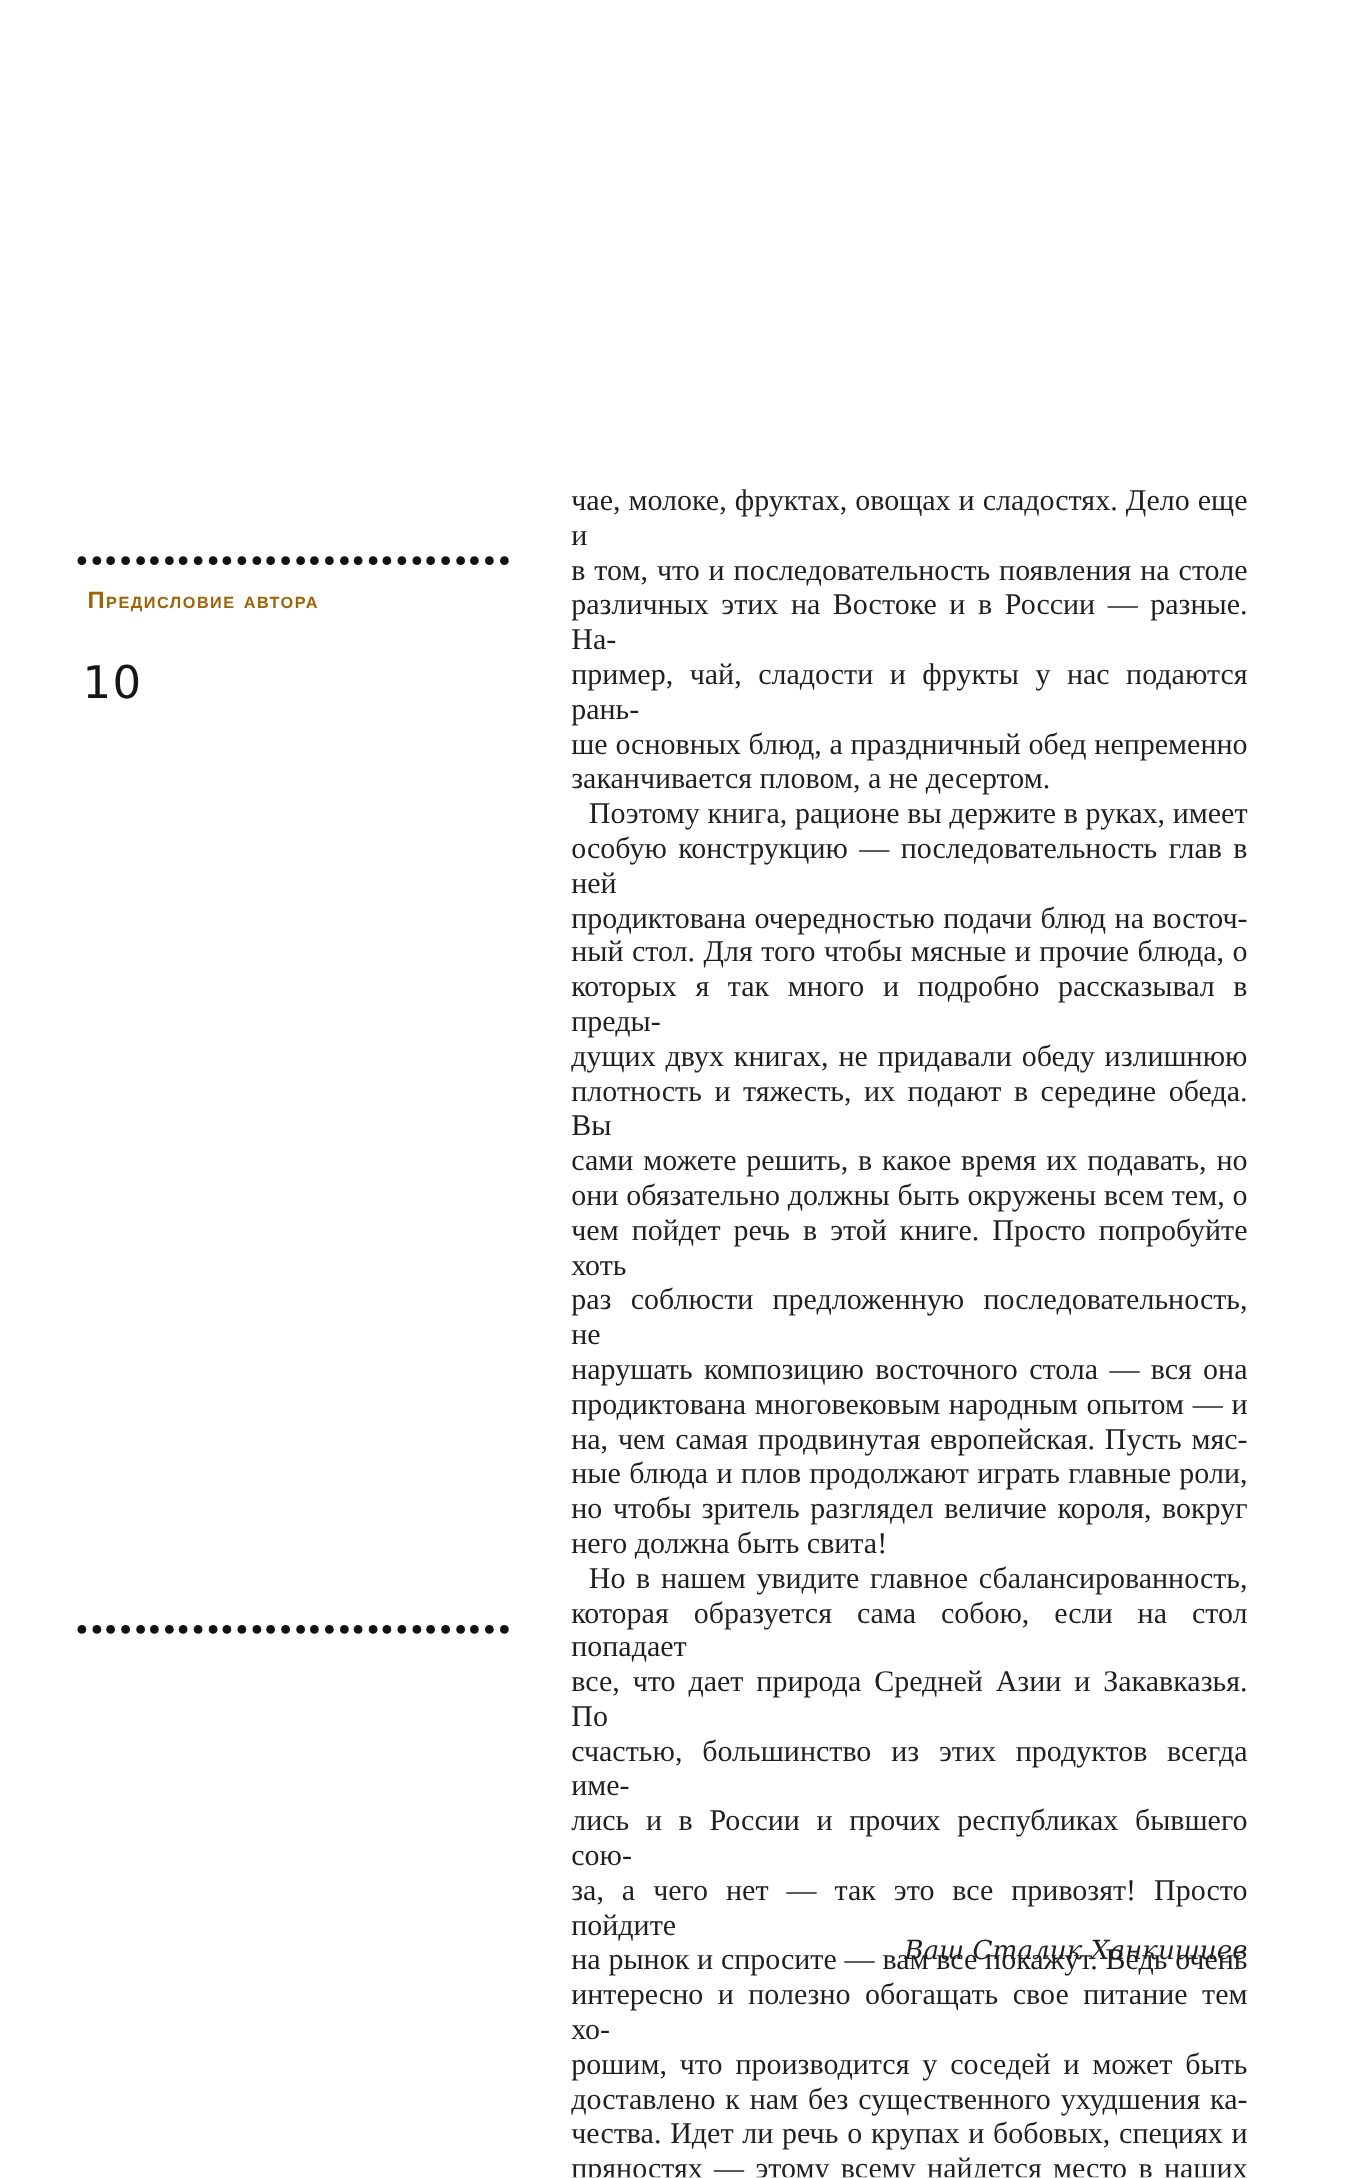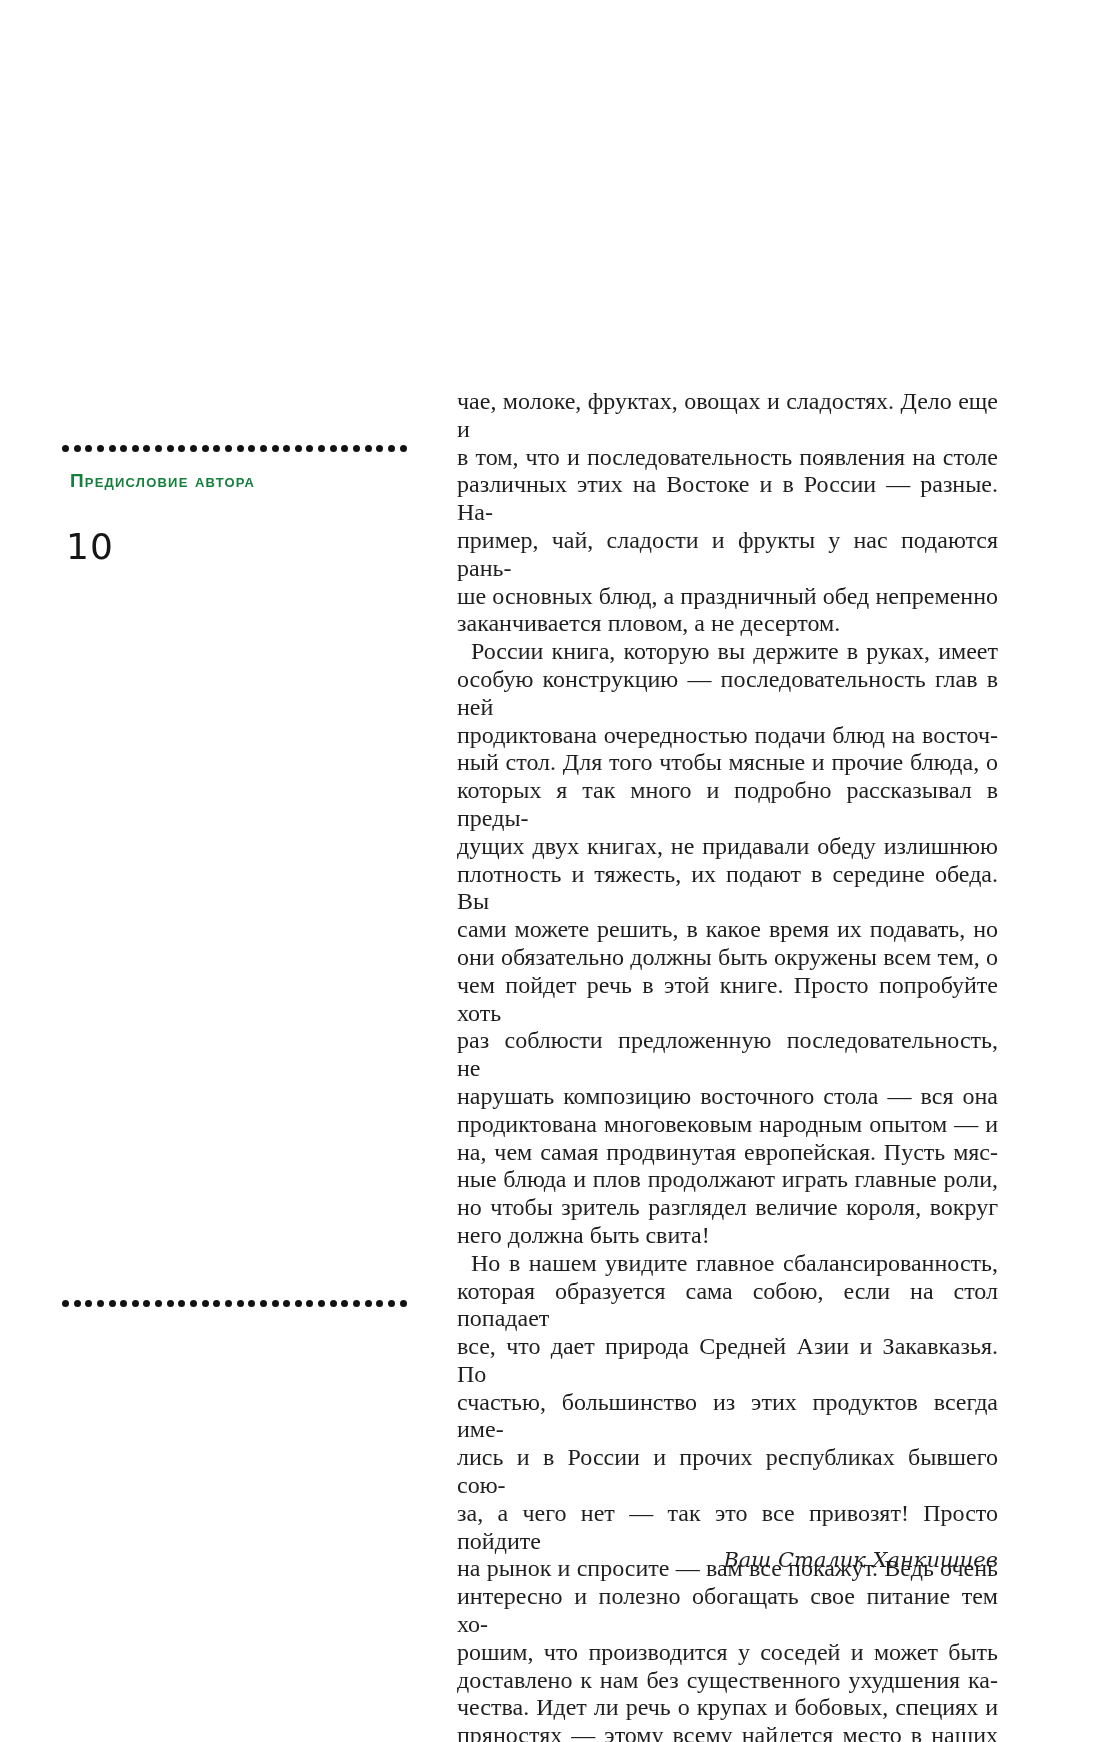--- a/index.html
+++ b/index.html
@@ -38,21 +38,21 @@
   }
   .section-label {
     position: absolute;
     left: 70px;
     top: 470px;
     font-family: "Liberation Sans", sans-serif;
     font-variant: small-caps;
     font-weight: 700;
     font-size: 19px;
     letter-spacing: 1.2px;
-    color: #15803d;
+    color: #a16207;
     white-space: nowrap;
   }
   .page-number {
     position: absolute;
     left: 66px;
     top: 508px;
     font-family: "DejaVu Sans", sans-serif;
     font-weight: 400;
     font-size: 36px;
     letter-spacing: 1px;
@@ -173,21 +173,21 @@
   <div class="body-column">
       <div class="para">
         <div class="line">чае, молоке, фруктах, овощах и сладостях. Дело еще и</div>
         <div class="line">в том, что и последовательность появления на столе</div>
         <div class="line">различных этих на Востоке и в России — разные. На-</div>
         <div class="line">пример, чай, сладости и фрукты у нас подаются рань-</div>
         <div class="line">ше основных блюд, а праздничный обед непременно</div>
         <div class="line para-end">заканчивается пловом, а не десертом.</div>
       </div>
       <div class="para indented">
-        <div class="line">России книга, которую вы держите в руках, имеет</div>
+        <div class="line">Поэтому книга, рационе вы держите в руках, имеет</div>
         <div class="line">особую конструкцию — последовательность глав в ней</div>
         <div class="line">продиктована очередностью подачи блюд на восточ-</div>
         <div class="line">ный стол. Для того чтобы мясные и прочие блюда, о</div>
         <div class="line">которых я так много и подробно рассказывал в преды-</div>
         <div class="line">дущих двух книгах, не придавали обеду излишнюю</div>
         <div class="line">плотность и тяжесть, их подают в середине обеда. Вы</div>
         <div class="line">сами можете решить, в какое время их подавать, но</div>
         <div class="line">они обязательно должны быть окружены всем тем, о</div>
         <div class="line">чем пойдет речь в этой книге. Просто попробуйте хоть</div>
         <div class="line">раз соблюсти предложенную последовательность, не</div>

